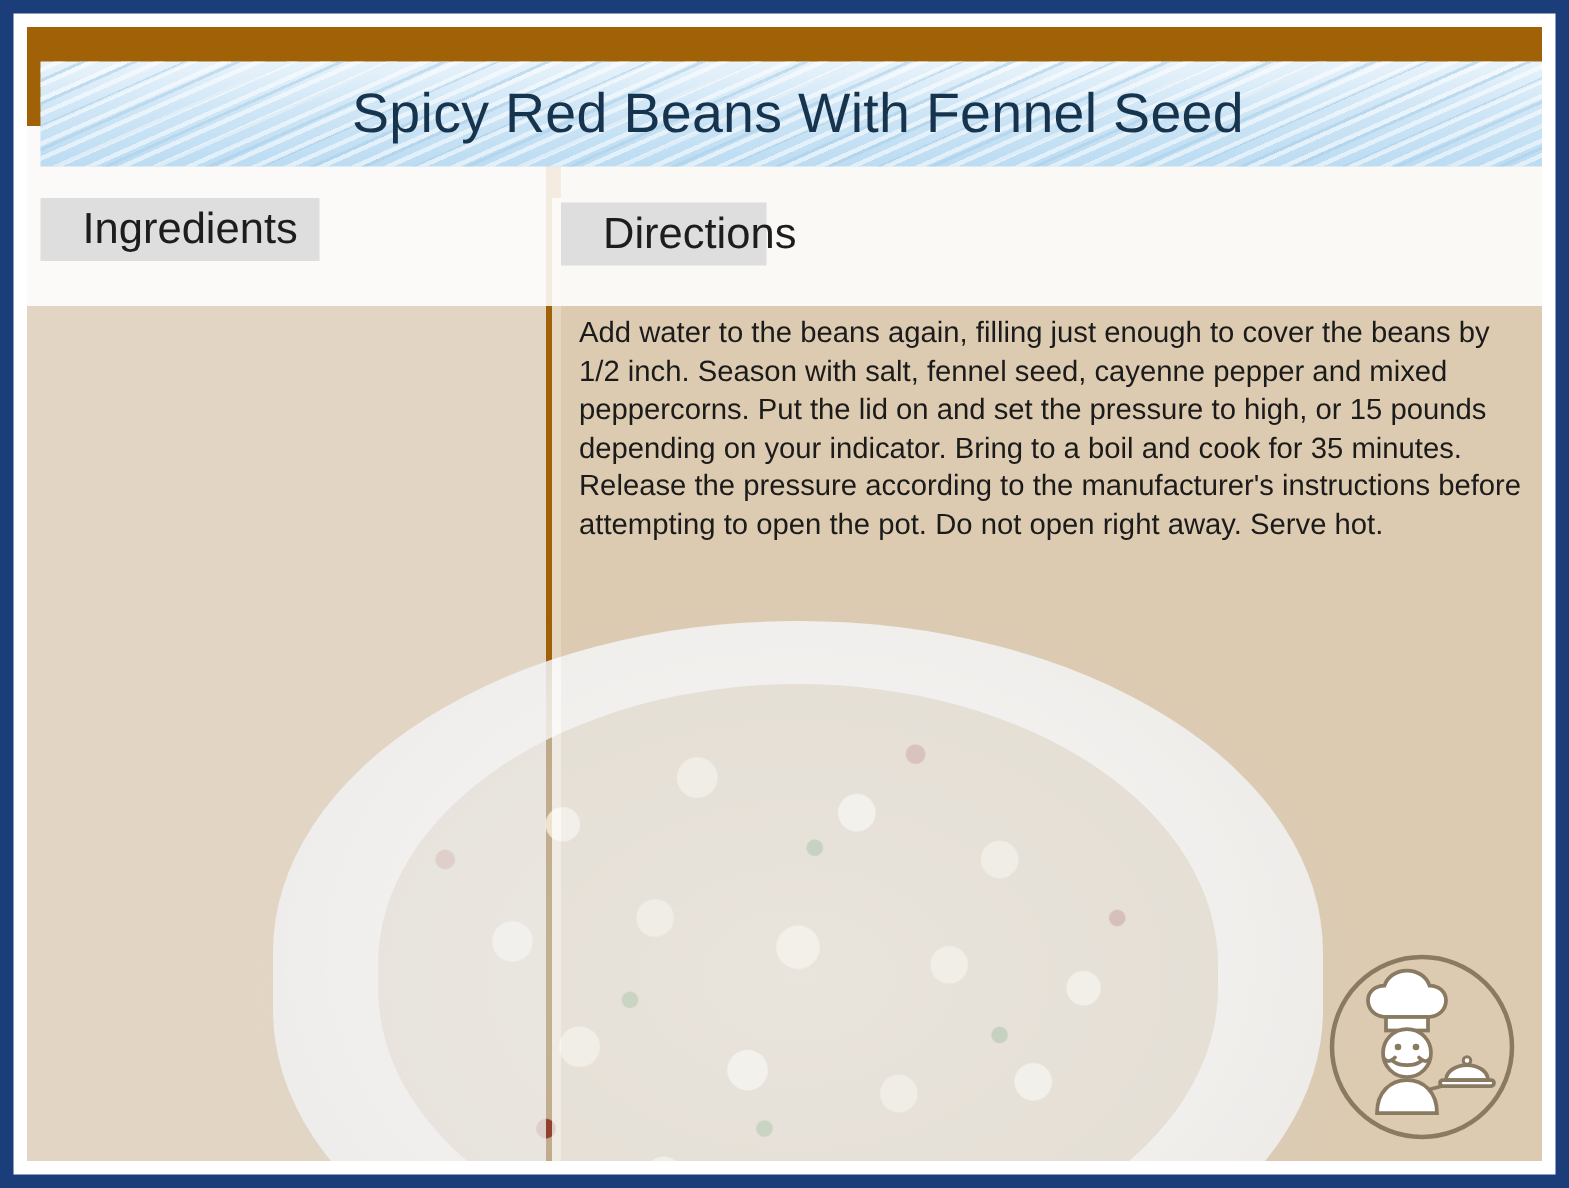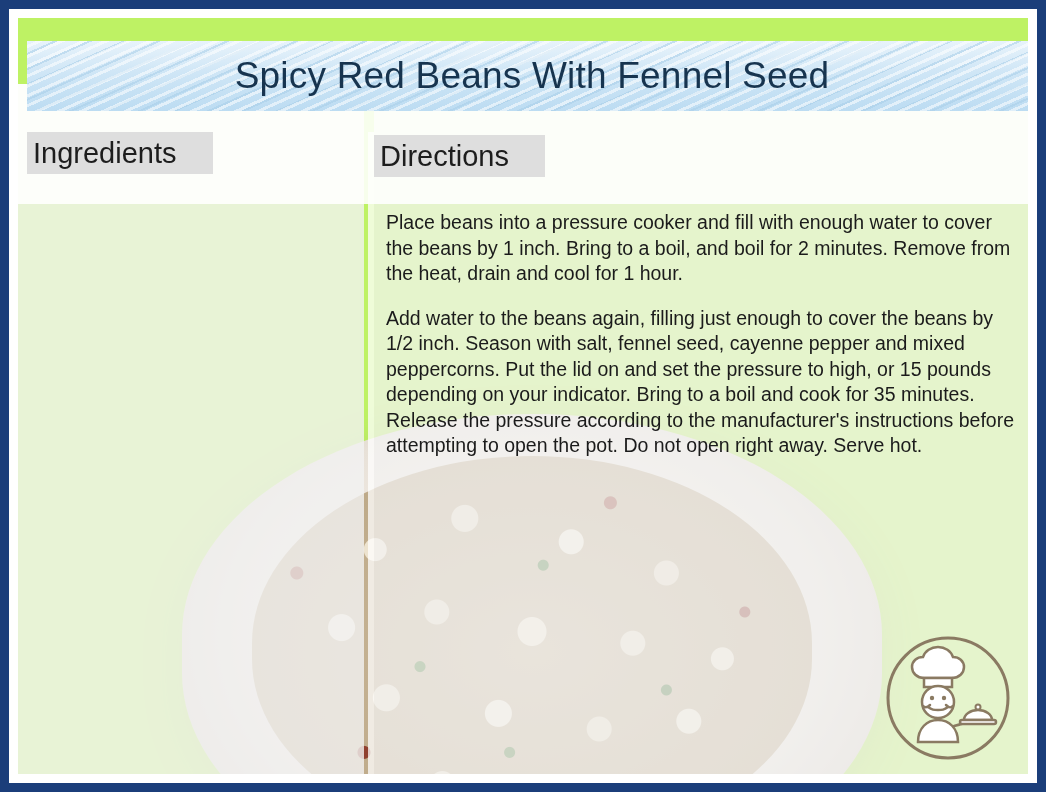--- a/index.html
+++ b/index.html
@@ -20,21 +20,21 @@
     width: 1046px;
     height: 792px;
     box-sizing: border-box;
     background: #ffffff;
     border: 9px solid #1b3e7a;
     overflow: hidden;
   }
   .card-inner {
     position: absolute;
     inset: 9px;
-    background: #bef264;
+    background: #a16207;
     overflow: hidden;
   }
 
   
   .photo {
     position: absolute;
     left: 0;
     bottom: 0;
     width: 1028px;
     height: 690px;
@@ -135,29 +135,29 @@
     white-space: nowrap;
   }
 
   
   .panel-head {
     position: absolute;
     background: #dedede;
     height: 42px;
     display: flex;
     align-items: center;
-    padding-left: 6px;
+    padding-left: 28px;
     box-sizing: border-box;
   }
   .panel-head-text {
     font-size: 29px;
     color: #1d1d1d;
   }
   #ingredients-head { left: 9px; top: 114px; width: 186px; }
-  #directions-head  { left: 356px; top: 117px; width: 171px; }
+  #directions-head  { left: 356px; top: 117px; width: 137px; }
 
   
   .col-left {
     position: absolute;
     left: 9px;
     top: 178px;
     width: 346px;
     padding: 14px 8px 0 12px;
     box-sizing: border-box;
   }
@@ -224,21 +224,20 @@
     <div class="panel-head" id="ingredients-head">
       <span class="panel-head-text">Ingredients</span>
     </div>
 
     <div class="panel-head" id="directions-head">
       <span class="panel-head-text">Directions</span>
     </div>
 
 
     <div class="col-right">
-      <p class="dir-para">Place beans into a pressure cooker and fill with enough water to cover the beans by 1 inch. Bring to a boil, and boil for 2 minutes. Remove from the heat, drain and cool for 1 hour.</p>
       <p class="dir-para">Add water to the beans again, filling just enough to cover the beans by 1/2 inch. Season with salt, fennel seed, cayenne pepper and mixed peppercorns. Put the lid on and set the pressure to high, or 15 pounds depending on your indicator. Bring to a boil and cook for 35 minutes. Release the pressure according to the manufacturer's instructions before attempting to open the pot. Do not open right away. Serve hot.</p>
     </div>
 
     <div class="chef">
       <svg viewBox="0 0 128 128" width="128" height="128" aria-hidden="true">
         <circle cx="64" cy="64" r="60" fill="none" stroke="#8a7a62" stroke-width="3"></circle>
 
         <path d="M40 44c-7 0-12-5-12-11s5-10 11-10c2-6 8-10 15-10s13 4 15 10c6 0 11 4 11 10s-5 11-12 11z" fill="#ffffff" stroke="#8a7a62" stroke-width="2.5"></path>
         <rect x="40" y="44" width="28" height="9" fill="#ffffff" stroke="#8a7a62" stroke-width="2.5"></rect>
 

